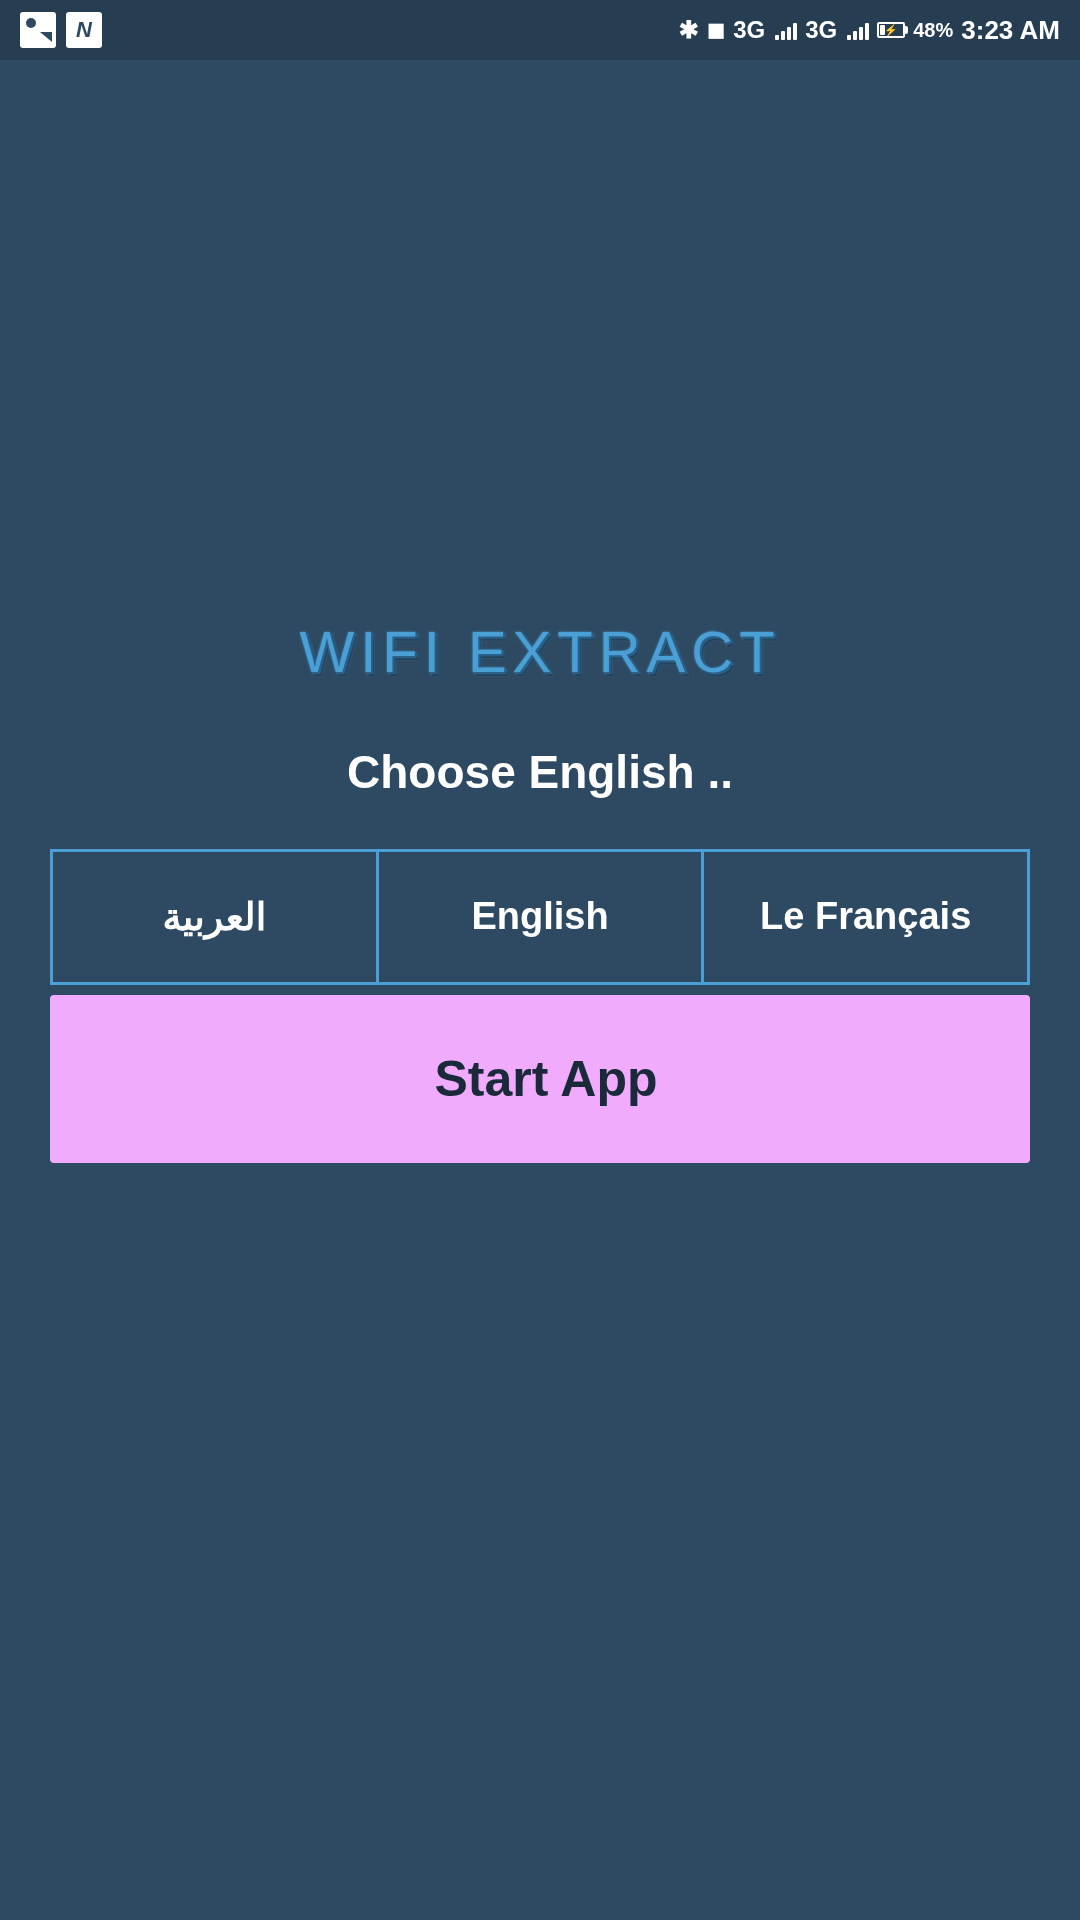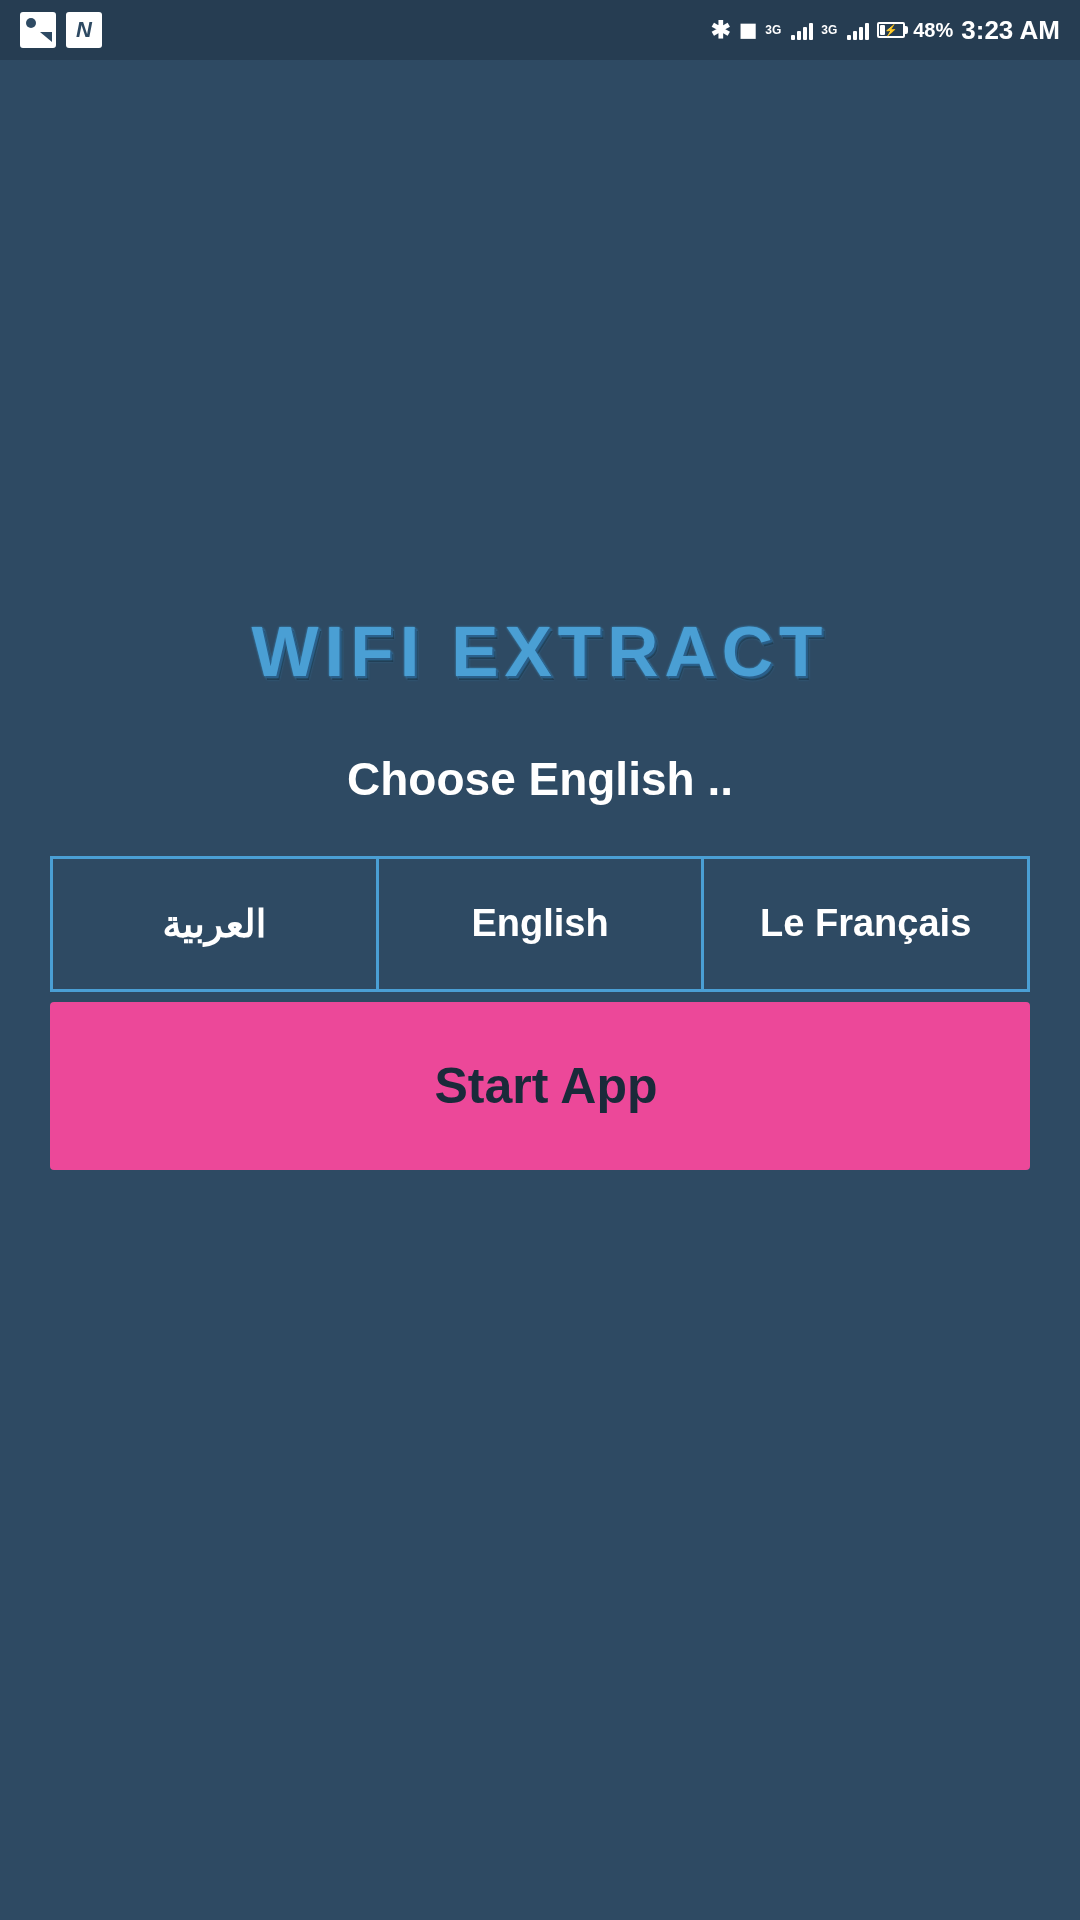--- a/index.html
+++ b/index.html
@@ -114,21 +114,21 @@
       height: 20px;
     }
 
     .signal-bar {
       width: 4px;
       background: white;
       border-radius: 1px;
     }
 
     .signal-text {
-      font-size: 12px;
+      font-size: 24px;
       color: white;
       font-weight: bold;
       margin-right: 2px;
     }
 
     
     .battery-container {
       display: flex;
       align-items: center;
       gap: 3px;
@@ -179,22 +179,22 @@
       display: flex;
       flex-direction: column;
       align-items: center;
       justify-content: center;
       padding: 0 20px;
       padding-bottom: 200px;
     }
 
     
     .app-title {
-      font-size: 71px;
-      font-weight: 700;
+      font-size: 58px;
+      font-weight: 400;
       color: #4a9fd4;
       text-transform: uppercase;
       letter-spacing: 6px;
       margin-bottom: 60px;
       text-shadow: 2px 2px 0px #2a5f8a, 3px 4px 0px rgba(0,0,0,0.3);
       font-family: 'Arial Black', 'Arial', sans-serif;
       
       filter: drop-shadow(0px 0px 1px #3a8fc4);
     }
 
@@ -235,21 +235,21 @@
 
     .lang-btn:last-child {
       border-right: none;
     }
 
     
     .start-app-btn {
       width: 100%;
       max-width: 980px;
       height: 168px;
-      background: #ec4899;
+      background: #f0abfc;
       border: none;
       border-radius: 4px;
       color: #1a2a3a;
       font-size: 50px;
       font-weight: bold;
       cursor: pointer;
       margin-top: 10px;
       transition: background 0.2s;
       padding-left: 12px;
     }

